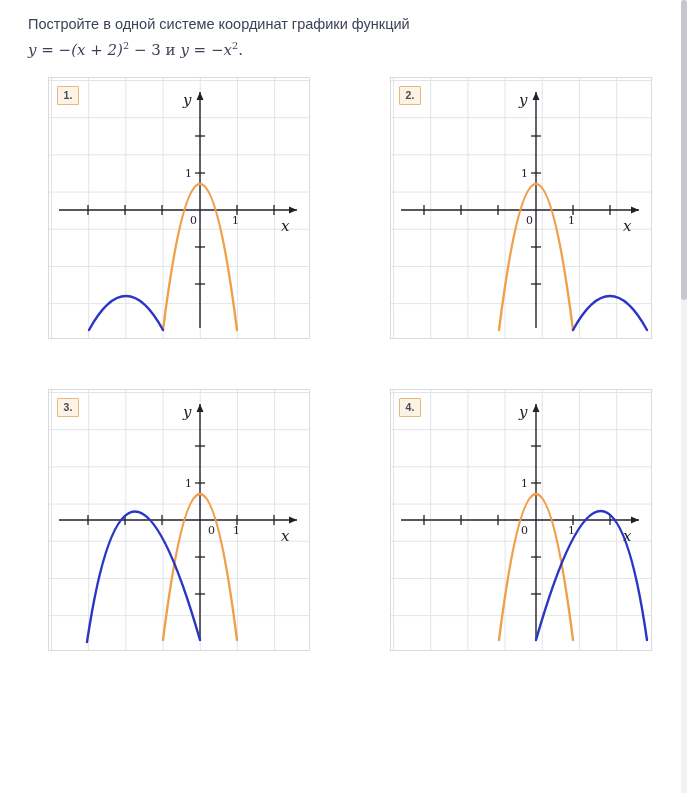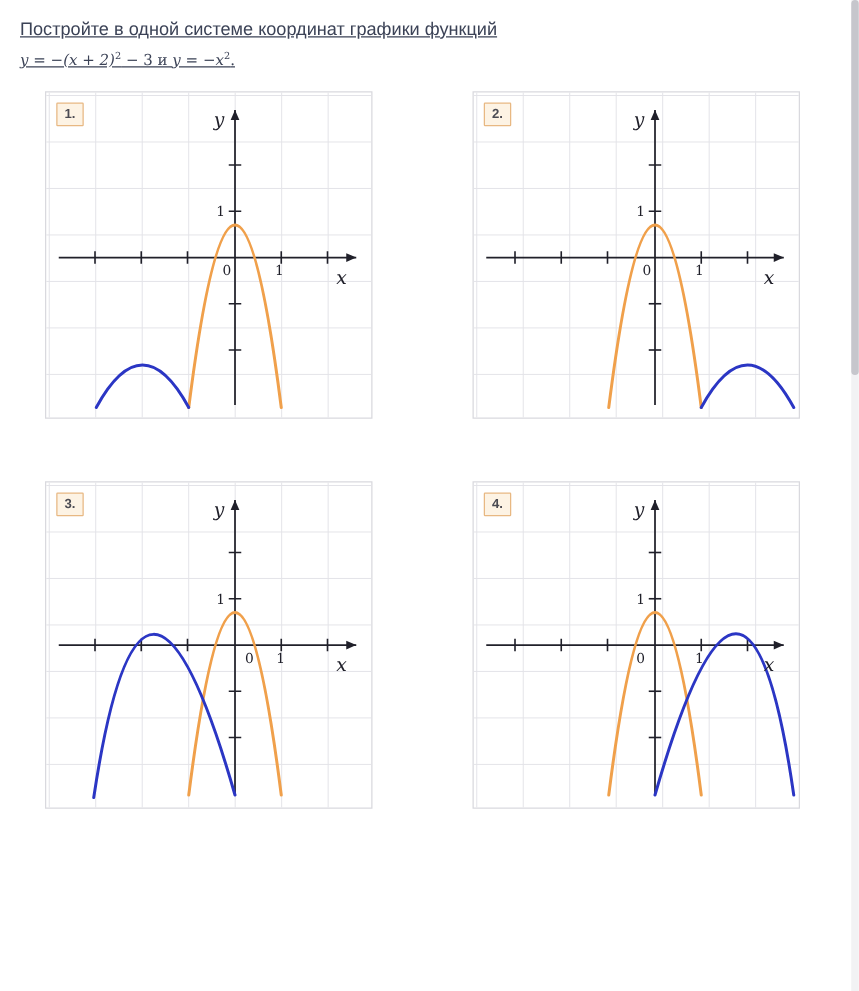--- a/index.html
+++ b/index.html
@@ -13,32 +13,31 @@
     font-family: "Liberation Sans", sans-serif;
     color: #3b4256;
     position: relative;
     overflow: hidden;
   }
   .page {
     position: relative;
     width: 687px;
     height: 793px;
     box-sizing: border-box;
-    padding: 14px 16px 0 16px;
-    text-decoration: underline;
+    padding: 14px 16px 0 28px;
   }
   .prompt {
     font-size: 14.5px;
     line-height: 1.5;
     color: #3b4256;
     margin: 0 0 2px 0;
   }
   .formula-line {
     font-family: "DejaVu Serif", serif;
-    font-size: 12px;
+    font-size: 15px;
     font-style: italic;
     margin: 4px 0 0 0;
     color: #3b4256;
     white-space: nowrap;
   }
   .formula-line .up {
     font-style: normal;
   }
   sup {
     font-size: 0.65em;

